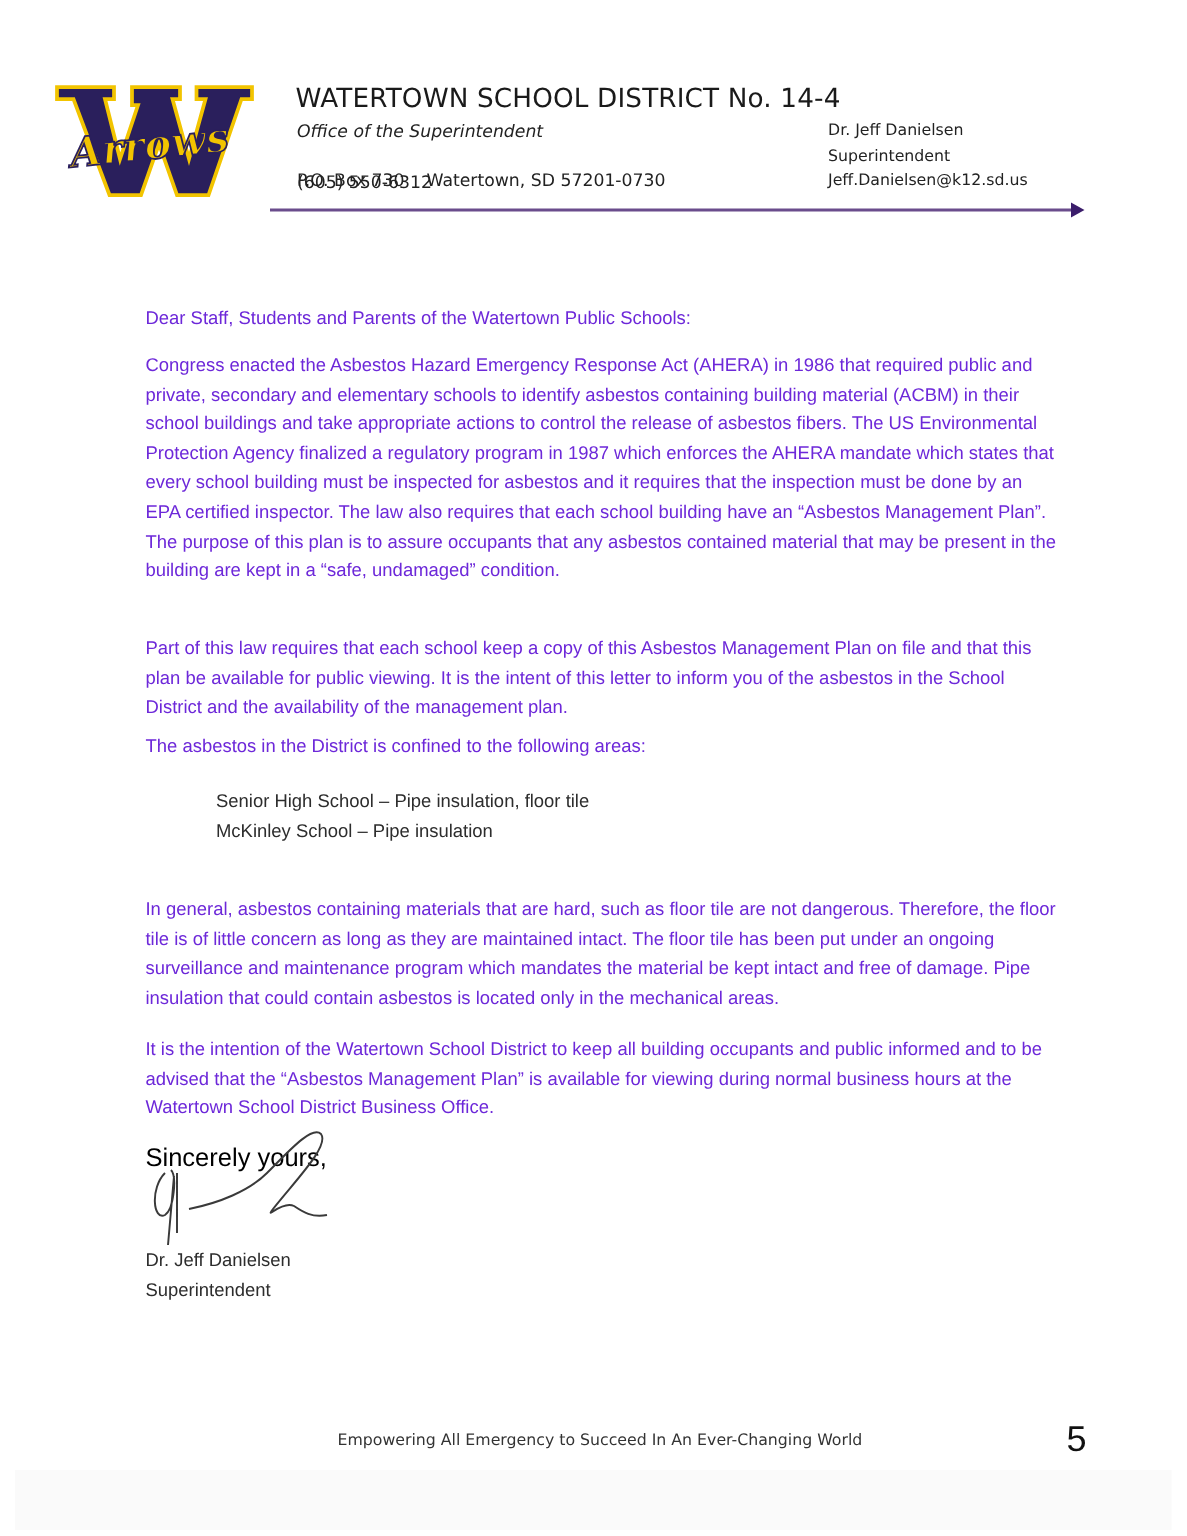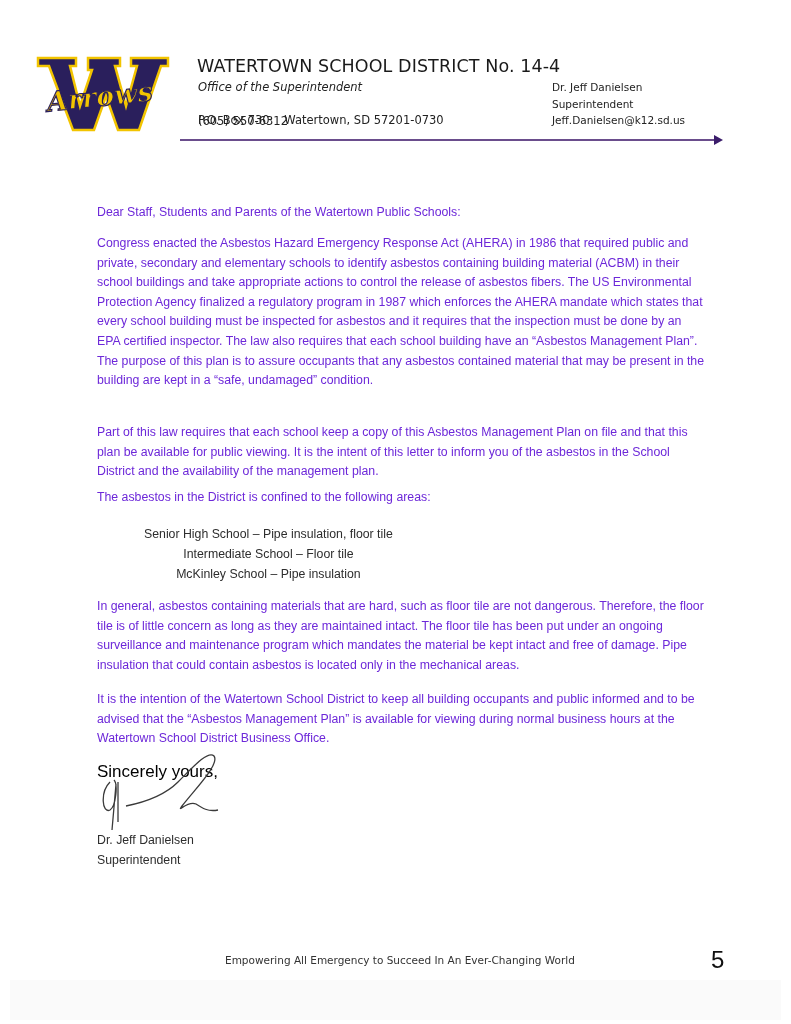--- a/index.html
+++ b/index.html
@@ -15,21 +15,21 @@
   .hdr-phone { left: 198px; top: 114px; }
   .hdr-right { position: absolute; left: 552px; top: 79px; font-family: "DejaVu Sans", sans-serif; font-size: 10.5px; color: #222; line-height: 16.5px; }
   .rule { position: absolute; left: 180px; top: 139px; width: 535px; height: 2px; background: #6a4d8c; }
   .arrowhead { position: absolute; left: 714px; top: 135px; width: 0; height: 0; border-top: 5px solid transparent; border-bottom: 5px solid transparent; border-left: 9px solid #3b1d6b; }
   .body-text { position: absolute; left: 97px; width: 610px; font-family: "Liberation Sans", sans-serif; font-size: 12.3px; line-height: 19.6px; color: #6d28d9; }
   .body-text p { margin: 0; }
   .greeting { top: 203px; }
   .p1 { top: 234px; }
   .p2 { top: 423px; }
   .p3 { top: 488px; }
-  .list { position: absolute; left: 144px; top: 525px; font-size: 12.3px; line-height: 19.8px; color: #2d2d2d; text-align: center; }
+  .list { position: absolute; left: 144px; top: 525px; font-size: 12.3px; line-height: 19.8px; color: #2d2d2d; }
   .p4 { top: 597px; }
   .p5 { top: 690px; }
   .closing { position: absolute; left: 97px; top: 762px; font-size: 17px; color: #000000; }
   .sig { position: absolute; left: 96px; top: 752px; width: 130px; height: 80px; }
   .signer { position: absolute; left: 97px; top: 831px; font-size: 12.3px; line-height: 19.5px; color: #2d2d2d; }
   .footer-motto { position: absolute; left: 225px; top: 954px; font-family: "DejaVu Sans", sans-serif; font-size: 10.5px; color: #333; white-space: nowrap; }
   .page-num { position: absolute; left: 711px; top: 946px; font-size: 24px; color: #111; font-family: "Liberation Sans", sans-serif; }
   .bottom-band { position: absolute; left: 10px; top: 980px; width: 771px; height: 40px; background: #fafafa; }
 </style>
 </head>
@@ -67,21 +67,20 @@
 <div class="body-text p2">
   <p>Part of this law requires that each school keep a copy of this Asbestos Management Plan on file and that this plan be available for public viewing.  It is the intent of this letter to inform you of the asbestos in the School District and the availability of the management plan.</p>
 </div>
 
 <div class="body-text p3">
   <p>The asbestos in the District is confined to the following areas:</p>
 </div>
 
 <div class="list">
   <div>Senior High School – Pipe insulation, floor tile</div>
-  <div>Intermediate School – Floor tile</div>
   <div>McKinley School – Pipe insulation</div>
 </div>
 
 <div class="body-text p4">
   <p>In general, asbestos containing materials that are hard, such as floor tile are not dangerous.  Therefore, the floor tile is of little concern as long as they are maintained intact.  The floor tile has been put under an ongoing surveillance and maintenance program which mandates the material be kept intact and free of damage.  Pipe insulation that could contain asbestos is located only in the mechanical areas.</p>
 </div>
 
 <div class="body-text p5">
   <p>It is the intention of the Watertown School District to keep all building occupants and public informed and to be advised that the “Asbestos Management Plan” is available for viewing during normal business hours at the Watertown School District Business Office.</p>
 </div>

